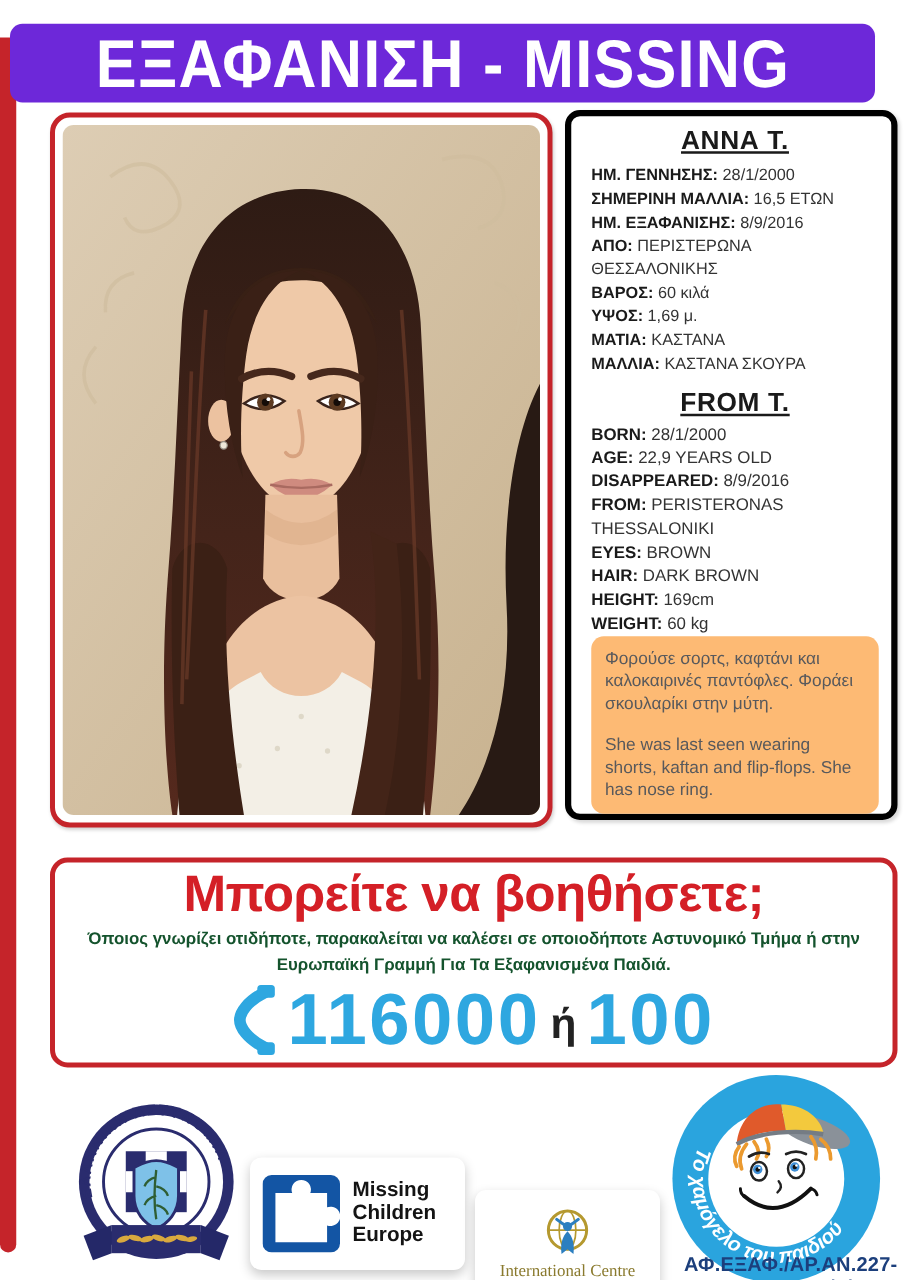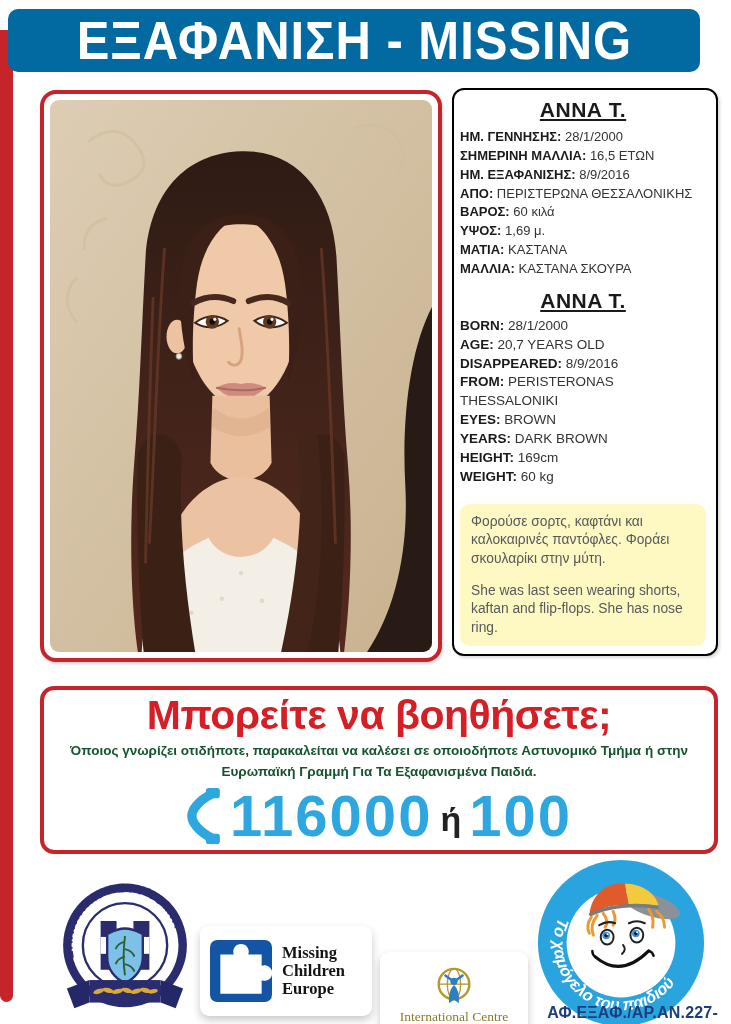--- a/index.html
+++ b/index.html
@@ -1,57 +1,57 @@
 <!DOCTYPE html>
 <html><head>
 <meta charset="utf-8">
 <style>
   html,body{margin:0;padding:0;background:#fff;}
   .poster{position:relative;width:731px;height:1024px;background:#fff;overflow:hidden;
           font-family:"Liberation Sans", sans-serif;}
   
   .left-strip{position:absolute;left:0;top:30px;width:13px;height:972px;background:#c5242a;
               border-radius:0 0 10px 10px;}
-  .header{position:absolute;left:8px;top:9px;width:692px;height:63px;background:#0369a1;
+  .header{position:absolute;left:8px;top:19px;width:692px;height:63px;background:#6d28d9;
           border-radius:10px;display:flex;align-items:center;justify-content:center;}
   .header span{color:#fff;font-weight:bold;font-size:50px;letter-spacing:1px;
                transform:scale(0.98,1.08);white-space:nowrap;}
   
   .photo-frame{position:absolute;left:40px;top:90px;width:402px;height:572px;background:#fff;
                border:4px solid #c5242a;border-radius:16px;padding:6px;box-sizing:border-box;
                box-shadow:1px 2px 3px rgba(0,0,0,.18);}
   .photo-frame svg{width:100%;height:100%;border-radius:9px;display:block;}
   
   .info-panel{position:absolute;left:452px;top:88px;width:266px;height:568px;background:#fff;
-              border:2px solid #000000;border-radius:12px;box-sizing:border-box;
-              padding:6px 10px 8px 6px;display:flex;flex-direction:column;
+              border:5px solid #000000;border-radius:12px;box-sizing:border-box;
+              padding:6px 10px 8px 16px;display:flex;flex-direction:column;
               box-shadow:2px 2px 3px rgba(0,0,0,.15);}
   .name-title{margin:2px 0 6px 0;text-align:center;font-size:21px;font-weight:bold;color:#1a1a1a;
               text-decoration:underline;letter-spacing:.5px;}
   .name-title.en{margin-top:10px;margin-bottom:4px;}
   .field{font-size:13px;line-height:1.45;color:#333;}
   .field b{color:#1a1a1a;}
   .fields.en .field{font-size:13.5px;line-height:1.4;}
-  .clothing-box{margin-top:auto;background:#fef9c3;border-radius:10px;padding:9px 11px;
+  .clothing-box{margin-top:auto;background:#fdba74;border-radius:10px;padding:9px 11px;
                 color:#58595c;font-size:13.8px;line-height:1.33;}
   .clothing-box p{margin:0;}
   .clothing-box p + p{margin-top:14px;}
   
   .help-box{position:absolute;left:40px;top:686px;width:678px;height:168px;background:#fff;
             border:4px solid #c5242a;border-radius:14px;box-sizing:border-box;text-align:center;}
   .help-title{margin:2px 0 2px 0;color:#d41f26;font-size:41px;font-weight:bold;letter-spacing:-.5px;}
   .help-line{margin:0;font-size:13.5px;font-weight:bold;color:#14532d;line-height:1.55;}
   .phone-row{display:flex;align-items:center;justify-content:center;gap:8px;margin-top:4px;}
   .phone-number{color:#2ea7e0;font-size:58px;font-weight:bold;letter-spacing:2px;line-height:1;}
   .or-word{color:#222;font-size:34px;font-weight:bold;line-height:1;padding-top:6px;}
   
   .police-logo{position:absolute;left:50px;top:876px;width:150px;height:150px;}
   .logo-card{position:absolute;background:#fff;border-radius:9px;
              box-shadow:0 4px 9px rgba(0,0,0,.22);display:flex;align-items:center;}
-  .mce-card{left:200px;top:926px;width:172px;height:90px;padding:0 6px 0 10px;box-sizing:border-box;gap:10px;font-family:Liberation Serif, serif;}
+  .mce-card{left:200px;top:926px;width:172px;height:90px;padding:0 6px 0 10px;box-sizing:border-box;gap:10px;}
   .mce-text{font-size:16.5px;font-weight:bold;color:#141414;line-height:1.08;}
   .icmec-card{left:380px;top:952px;width:148px;height:92px;flex-direction:column;justify-content:center;gap:1px;}
   .icmec-title{font-family:"Liberation Serif", serif;font-size:13.5px;color:#8a7a2e;line-height:1;}
   .icmec-sub{font-size:5px;color:#b5502a;font-weight:bold;letter-spacing:.4px;}
   .smile-logo{position:absolute;left:532px;top:854px;width:178px;height:178px;}
   .ref-text{position:absolute;left:498px;top:1004px;width:220px;text-align:right;
             font-size:16px;font-weight:bold;color:#1c3f7c;letter-spacing:.2px;}
 </style>
 </head>
 <body>
@@ -139,28 +139,28 @@
     <div class="fields gr">
       <div class="field"><b>ΗΜ. ΓΕΝΝΗΣΗΣ:</b> <span>28/1/2000</span></div>
       <div class="field"><b>ΣΗΜΕΡΙΝΗ ΜΑΛΛΙΑ:</b> <span>16,5 ΕΤΩΝ</span></div>
       <div class="field"><b>ΗΜ. ΕΞΑΦΑΝΙΣΗΣ:</b> <span>8/9/2016</span></div>
       <div class="field"><b>ΑΠΟ:</b> <span>ΠΕΡΙΣΤΕΡΩΝΑ ΘΕΣΣΑΛΟΝΙΚΗΣ</span></div>
       <div class="field"><b>ΒΑΡΟΣ:</b> <span>60 κιλά</span></div>
       <div class="field"><b>ΥΨΟΣ:</b> <span>1,69 μ.</span></div>
       <div class="field"><b>ΜΑΤΙΑ:</b> <span>ΚΑΣΤΑΝΑ</span></div>
       <div class="field"><b>ΜΑΛΛΙΑ:</b> <span>ΚΑΣΤΑΝΑ ΣΚΟΥΡΑ</span></div>
     </div>
-    <div class="name-title en">ANNA T.</div>
+    <div class="name-title en">FROM T.</div>
     <div class="fields en">
       <div class="field"><b>BORN:</b> <span>28/1/2000</span></div>
-      <div class="field"><b>AGE:</b> <span>20,7 YEARS OLD</span></div>
+      <div class="field"><b>AGE:</b> <span>22,9 YEARS OLD</span></div>
       <div class="field"><b>DISAPPEARED:</b> <span>8/9/2016</span></div>
       <div class="field"><b>FROM:</b> <span>PERISTERONAS THESSALONIKI</span></div>
       <div class="field"><b>EYES:</b> <span>BROWN</span></div>
-      <div class="field"><b>YEARS:</b> <span>DARK BROWN</span></div>
+      <div class="field"><b>HAIR:</b> <span>DARK BROWN</span></div>
       <div class="field"><b>HEIGHT:</b> <span>169cm</span></div>
       <div class="field"><b>WEIGHT:</b> <span>60 kg</span></div>
     </div>
     <div class="clothing-box">
       <p>Φορούσε σορτς, καφτάνι και καλοκαιρινές παντόφλες. Φοράει σκουλαρίκι στην μύτη.</p>
       <p>She was last seen wearing shorts, kaftan and flip-flops. She has nose ring.</p>
     </div>
   </section>
 
   <section class="help-box">

